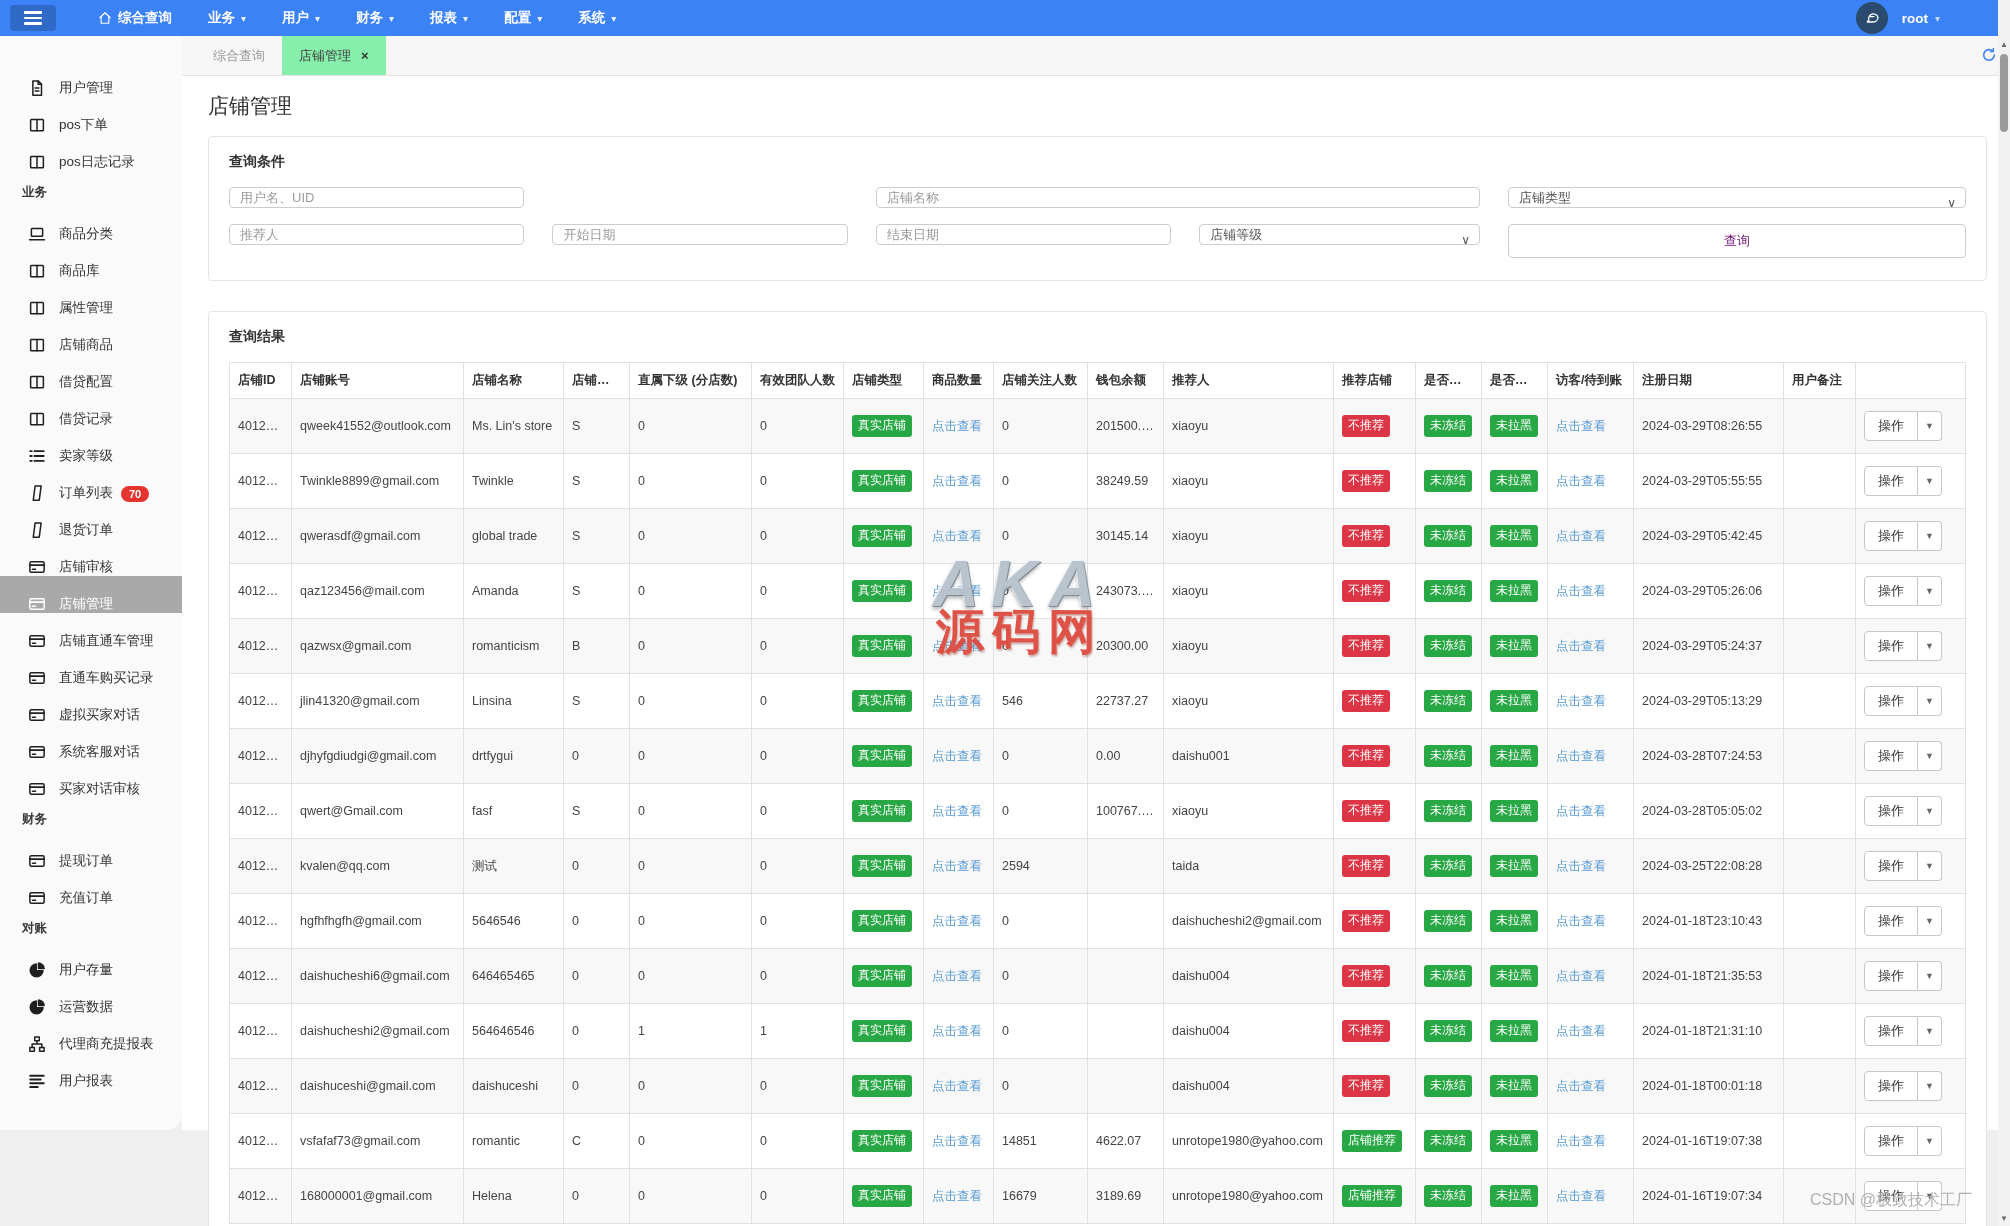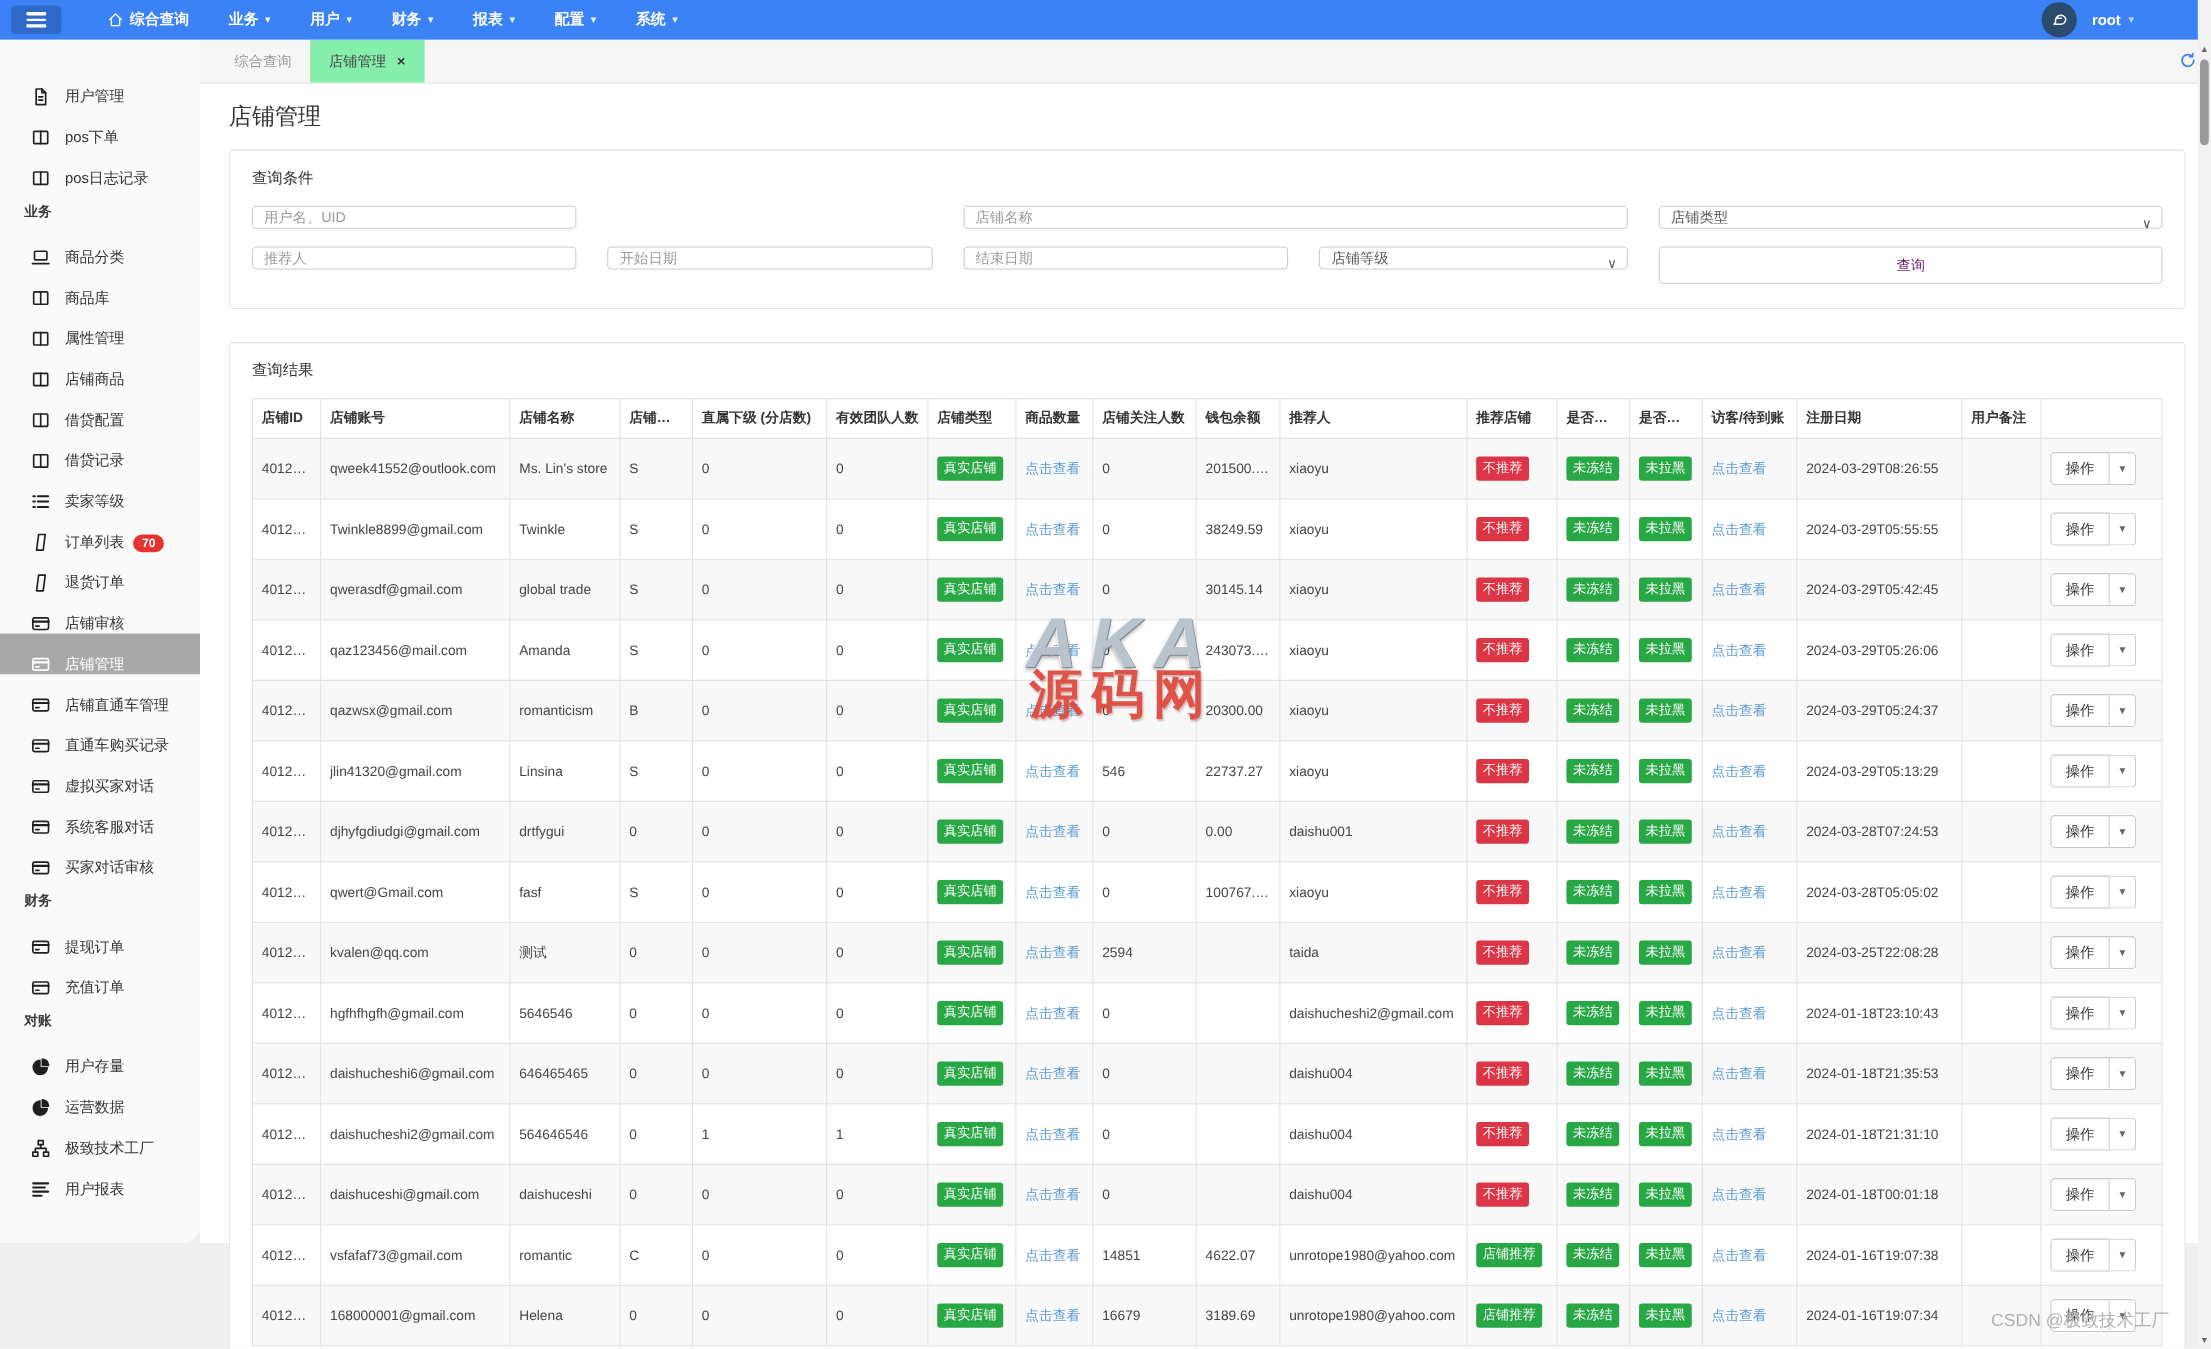--- a/index.html
+++ b/index.html
@@ -39,21 +39,21 @@
   .tab { line-height:40px; padding:0 17px; font-size:13px; color:#9a9a9a; cursor:pointer; }
   .tab.active { background:#86efac; color:#444; }
   .tab-close { margin-left:10px; color:#333; font-weight:bold; cursor:pointer; }
   .refresh-btn { position:absolute; right:16px; top:11px; color:#3b82f6; cursor:pointer; }
   .refresh-btn svg { width:16px; height:16px; }
 
   .content { padding:0 26px; }
   .page-title { font-size:21px; color:#333; font-weight:500; margin:16px 0 16px; }
 
   .card { border:1px solid #e4e4e4; border-radius:4px; background:#fff; padding:16px 20px 22px; }
-  .card-heading { font-size:14px; font-weight:normal; color:#333; margin-bottom:16px; }
+  .card-heading { font-size:14px; font-weight:bold; color:#333; margin-bottom:16px; }
 
   .query-grid { display:grid; grid-template-columns:1fr 1fr 1fr .95fr 1.55fr; column-gap:28px; row-gap:16px; }
   .qc-input { height:21px; border:1px solid #ccc; border-radius:4px; padding:0 10px; font-size:13px; color:#333; width:100%; background:#fff; }
   .qc-input::placeholder { color:#9a9a9a; }
   .span-34 { grid-column:3 / span 2; }
   .col5 { grid-column:5; }
   .select-wrap { position:relative; }
   select.qc-input { appearance:none; -webkit-appearance:none; color:#555; padding-right:26px; cursor:pointer; }
   .select-arrow { position:absolute; right:10px; top:9px; color:#555; font-size:12px; pointer-events:none; }
   .search-btn { height:34px; width:100%; background:#fff; border:1px solid #ccc; border-radius:4px; font-size:13px; color:#701a75; cursor:pointer; }
@@ -374,21 +374,21 @@
         </div>
         <div class="side-item">
           <span class="ico">
             <svg viewBox="0 0 24 24" fill="none" stroke="currentColor" stroke-width="2" stroke-linecap="round" stroke-linejoin="round">
               <rect x="9" y="2.5" width="6" height="5"></rect>
               <rect x="2.5" y="16.5" width="6" height="5"></rect>
               <rect x="15.5" y="16.5" width="6" height="5"></rect>
               <path d="M12 7.5v4.5M5.5 16.5V12h13v4.5"></path>
             </svg>
           </span>
-          <span>极致技术工厂</span>
+          <span>代理商充提报表</span>
         </div>
         <div class="side-item">
           <span class="ico">
             <svg viewBox="0 0 24 24" fill="none" stroke="currentColor" stroke-width="2" stroke-linecap="round" stroke-linejoin="round">
               <path d="M3 5h18M3 10h14M3 15h18M3 20h10" stroke-width="2.6"></path>
             </svg>
           </span>
           <span>用户报表</span>
         </div>
       </div>

